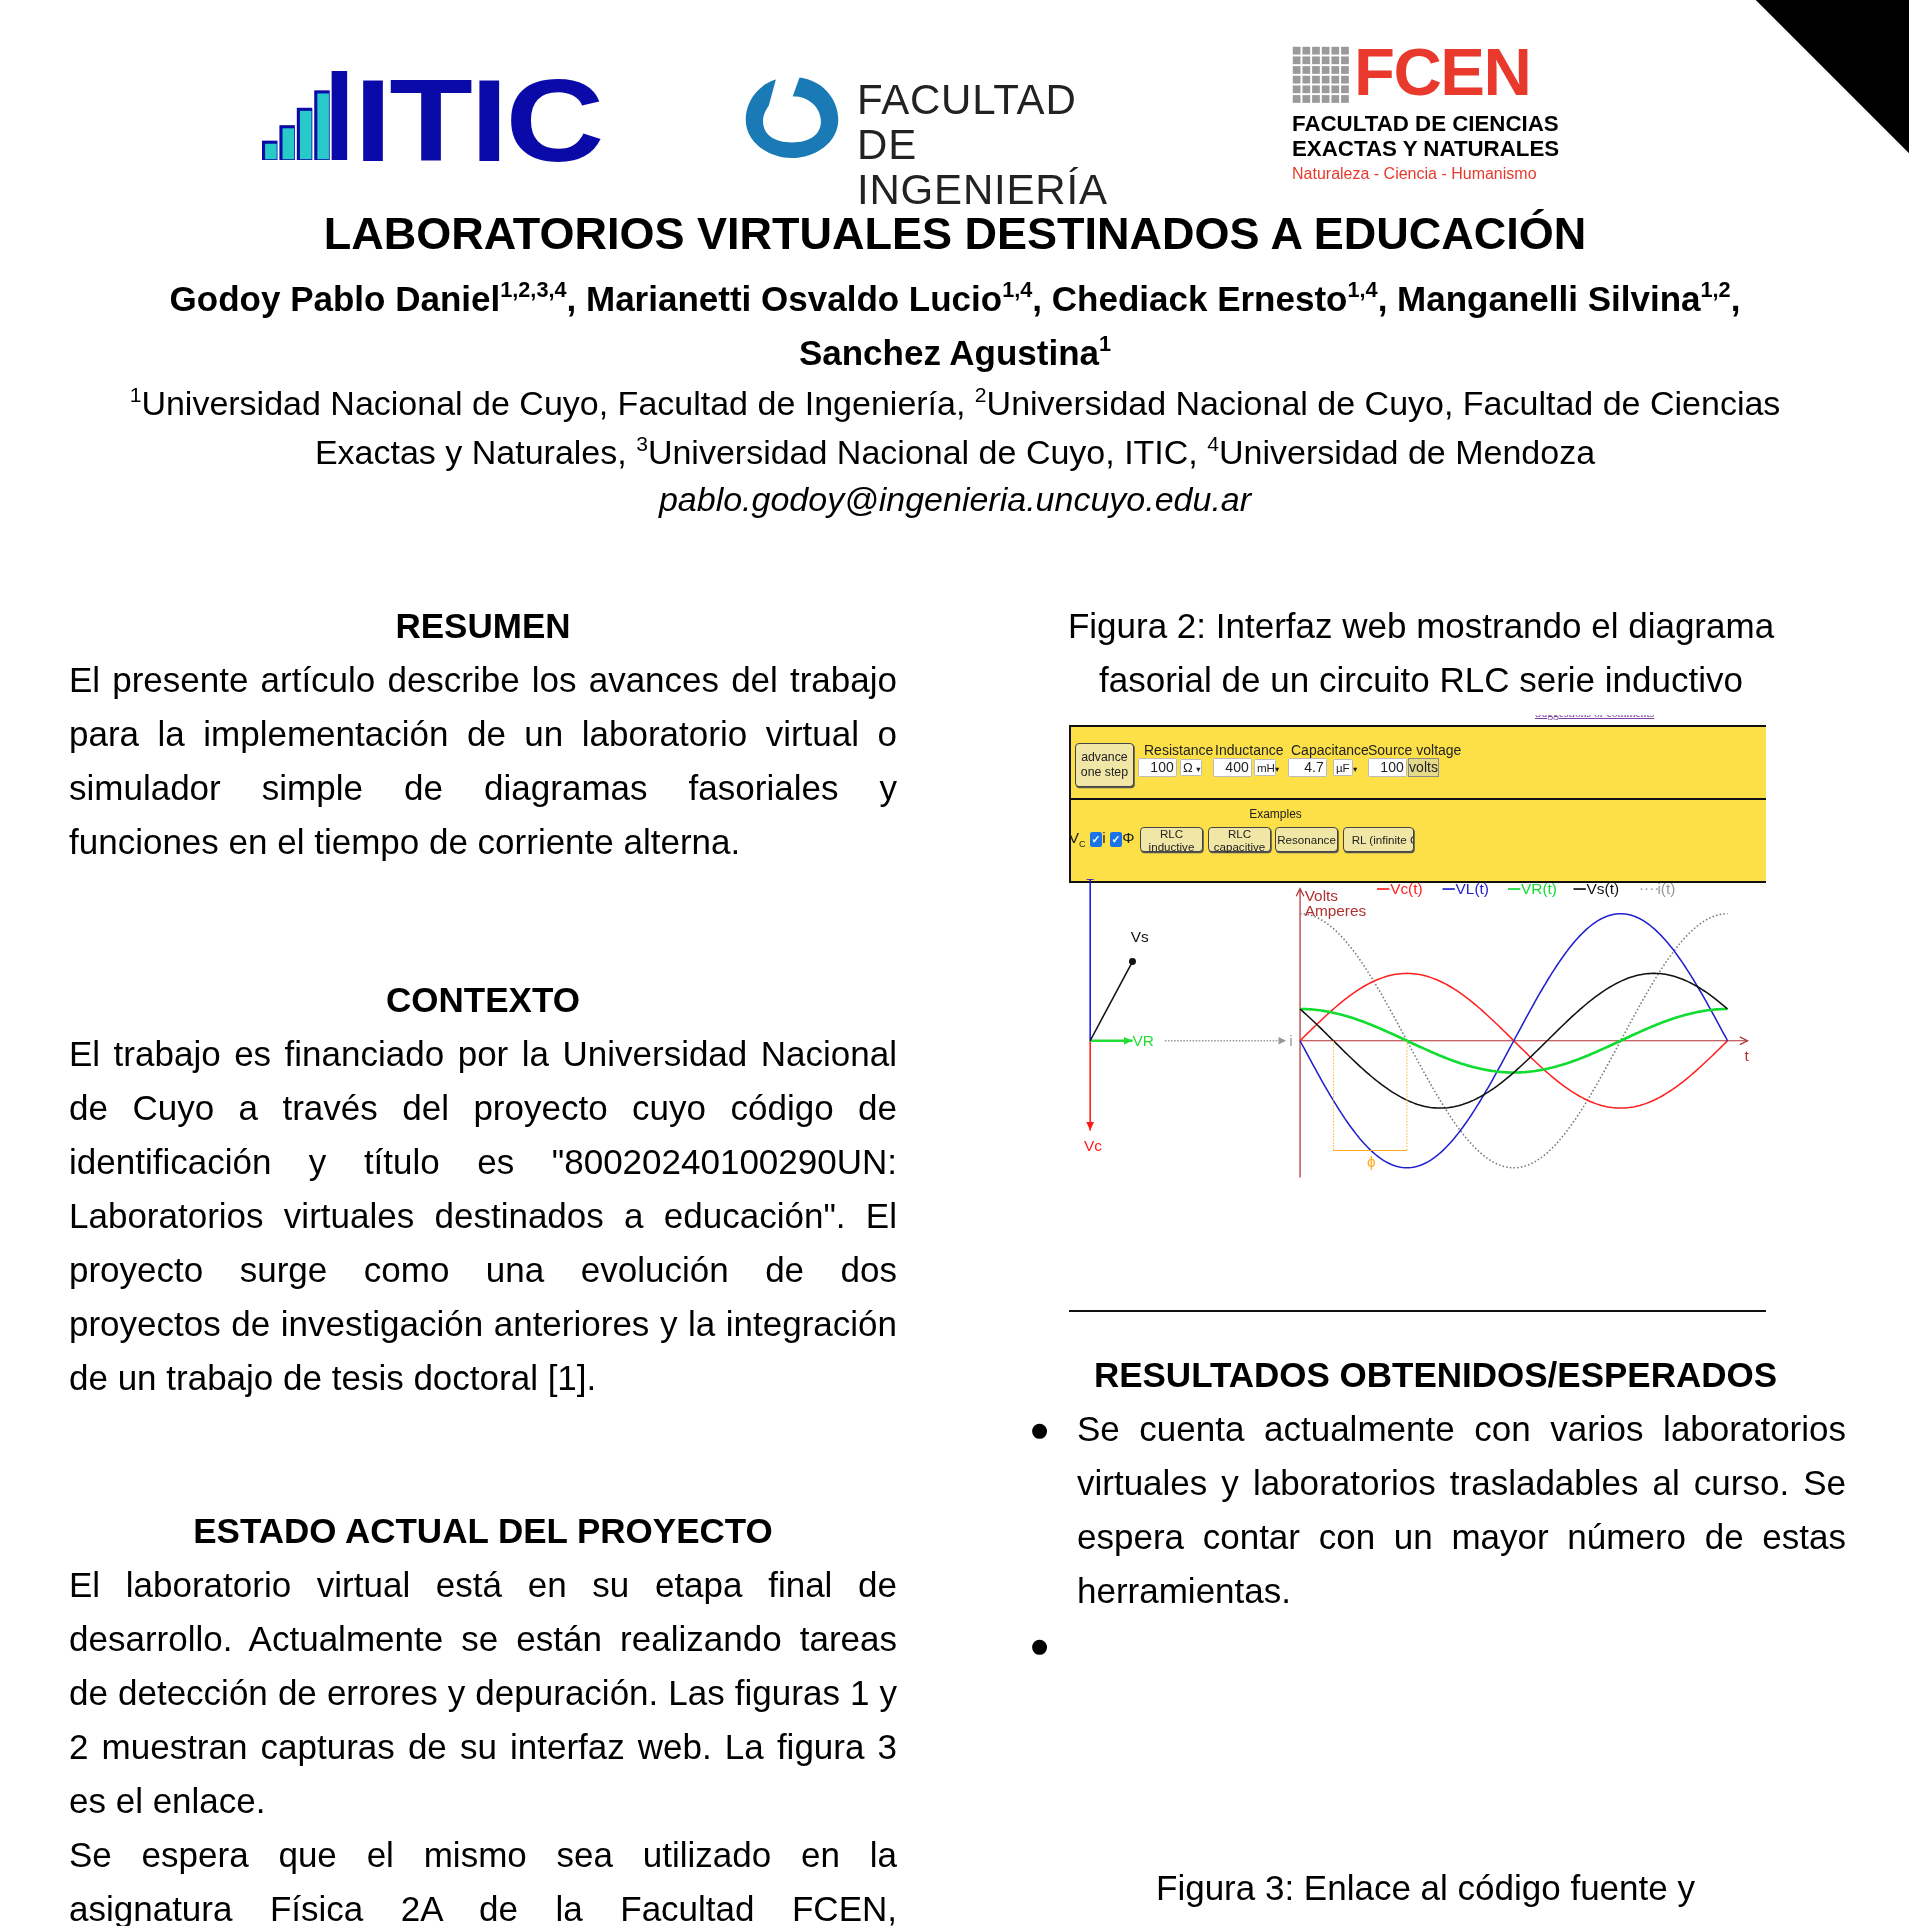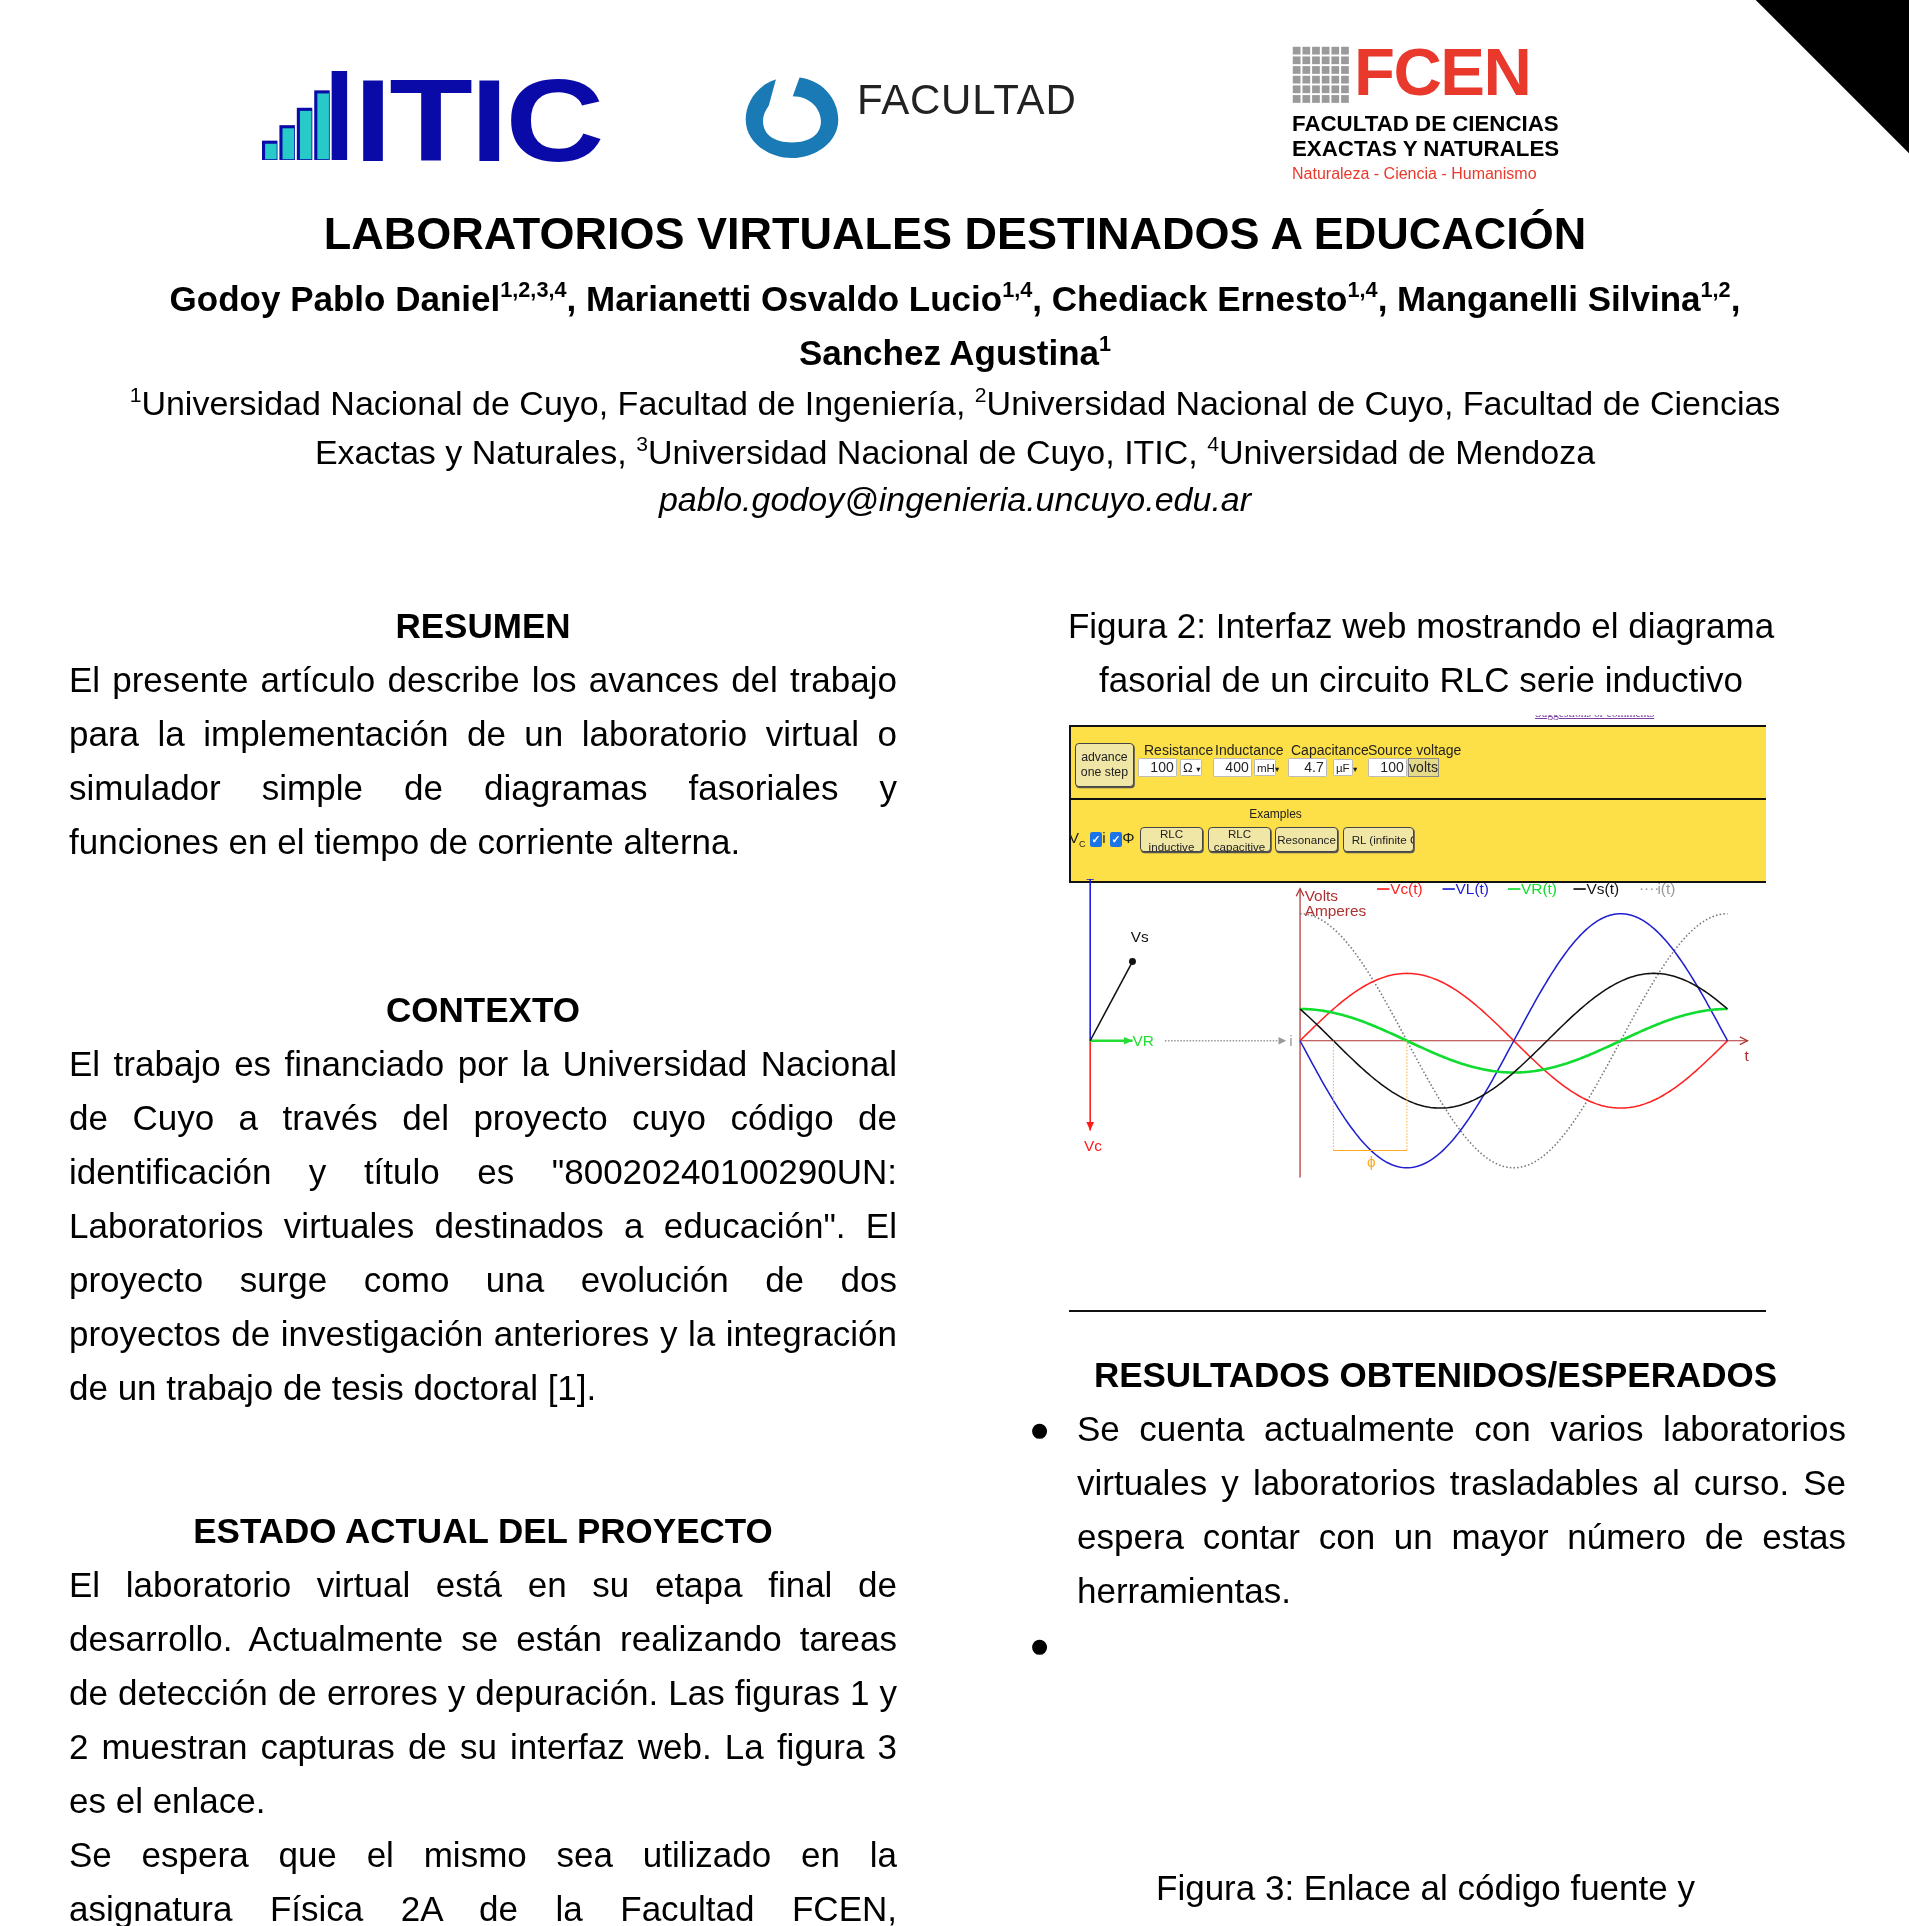--- a/index.html
+++ b/index.html
@@ -73,20 +73,21 @@
   <div class="itic-text">ITIC</div>
 </div>
 
 <div class="logo fing">
   <svg width="108" height="89" viewBox="0 0 280 230" style="position:absolute;left:0;top:0;">
     <path d="M140 10 C60 10 20 70 20 120 C20 180 80 220 140 220 C200 220 260 180 260 120 C260 70 220 10 140 10 Z M140 60 C190 60 215 95 215 125 C215 160 185 180 140 180 C95 180 65 160 65 125 C65 95 90 60 140 60 Z" fill="#1a7ab5"></path>
     <path d="M100 10 L160 10 L120 120 L70 120 Z" fill="#fff"></path>
   </svg>
   <div class="fing-text">
     <div>FACULTAD</div>
+    <div>DE INGENIERÍA</div>
   </div>
 </div>
 
 <div class="logo fcen">
   <svg class="fcen-grid" viewBox="0 0 150 150">
     <g fill="#9a9a9a" id="grid">
         <rect x="2" y="2" width="20" height="20"></rect>
         <rect x="27" y="2" width="20" height="20"></rect>
         <rect x="52" y="2" width="20" height="20"></rect>
         <rect x="77" y="2" width="20" height="20"></rect>
@@ -134,21 +135,21 @@
 
 <div class="title">LABORATORIOS VIRTUALES DESTINADOS A EDUCACIÓN</div>
 <div class="authors" id="authors"><span><span>Godoy Pablo Daniel</span><sup>1,2,3,4</sup><span>, </span></span><span><span>Marianetti Osvaldo Lucio</span><sup>1,4</sup><span>, </span></span><span><span>Chediack Ernesto</span><sup>1,4</sup><span>, </span></span><span><span>Manganelli Silvina</span><sup>1,2</sup><span>,</span></span><br><span><span>Sanchez Agustina</span><sup>1</sup><span></span></span></div>
 <div class="affil" id="affil"><sup>1</sup><span>Universidad Nacional de Cuyo, Facultad de Ingeniería, </span><sup>2</sup><span>Universidad Nacional de Cuyo, Facultad de Ciencias</span><br><span>Exactas y Naturales, </span><sup>3</sup><span>Universidad Nacional de Cuyo, ITIC, </span><sup>4</sup><span>Universidad de Mendoza</span></div>
 <div class="email">pablo.godoy@ingenieria.uncuyo.edu.ar</div>
 
 <div class="col col-left" style="top:599px;">
   <div class="h">RESUMEN</div>
   <div class="p">El presente artículo describe los avances del trabajo para la implementación de un laboratorio virtual o simulador simple de diagramas fasoriales y funciones en el tiempo de corriente alterna.</div>
 </div>
-<div class="col col-left" style="top:973px;margin-top:10px;">
+<div class="col col-left" style="top:973px;">
   <div class="h">CONTEXTO</div>
   <div class="p">El trabajo es financiado por la Universidad Nacional de Cuyo a través del  proyecto cuyo código de identificación y título es "80020240100290UN: Laboratorios virtuales destinados a educación". El proyecto surge como una evolución de dos proyectos de investigación anteriores y la integración de un trabajo de tesis doctoral [1].</div>
 </div>
 <div class="col col-left" style="top:1504px;">
   <div class="h">ESTADO ACTUAL DEL PROYECTO</div>
   <div class="p">El laboratorio virtual está en su etapa final de desarrollo. Actualmente se están realizando tareas de detección de errores y depuración. Las figuras 1 y 2 muestran capturas de su interfaz web. La figura 3 es el enlace.</div>
   <div class="p">Se espera que el mismo sea utilizado en la asignatura Física 2A de la Facultad FCEN, Universidad Nacional de Cuyo, en el segundo semestre de 2026.</div>
 </div>
 
 <div class="col col-right cap" style="top:599px;left:1009px;width:824px;">Figura 2: Interfaz web mostrando el diagrama fasorial de un circuito RLC serie inductivo</div>

